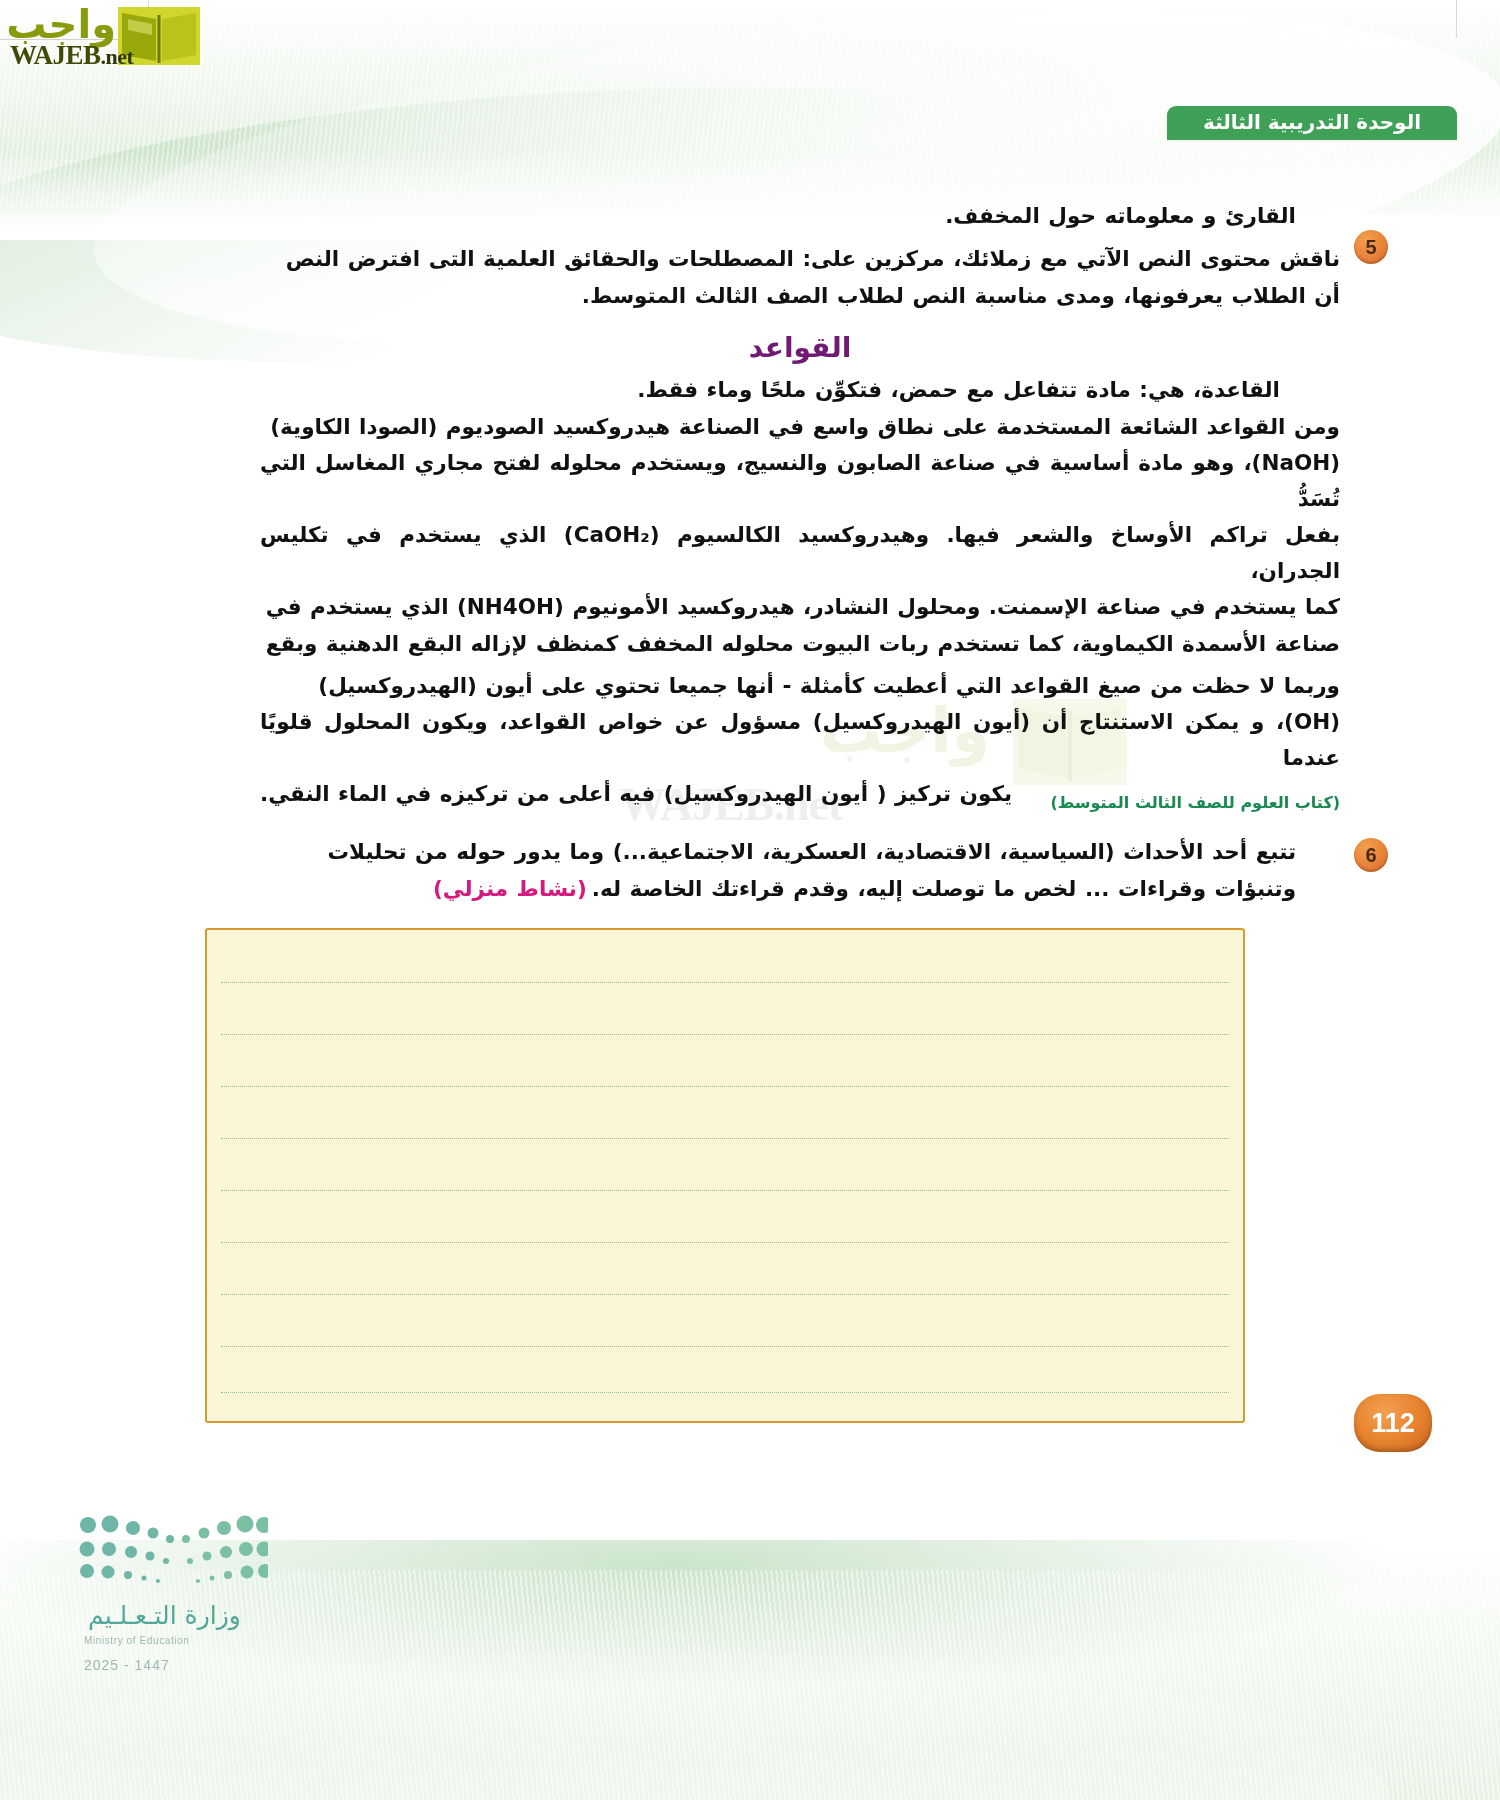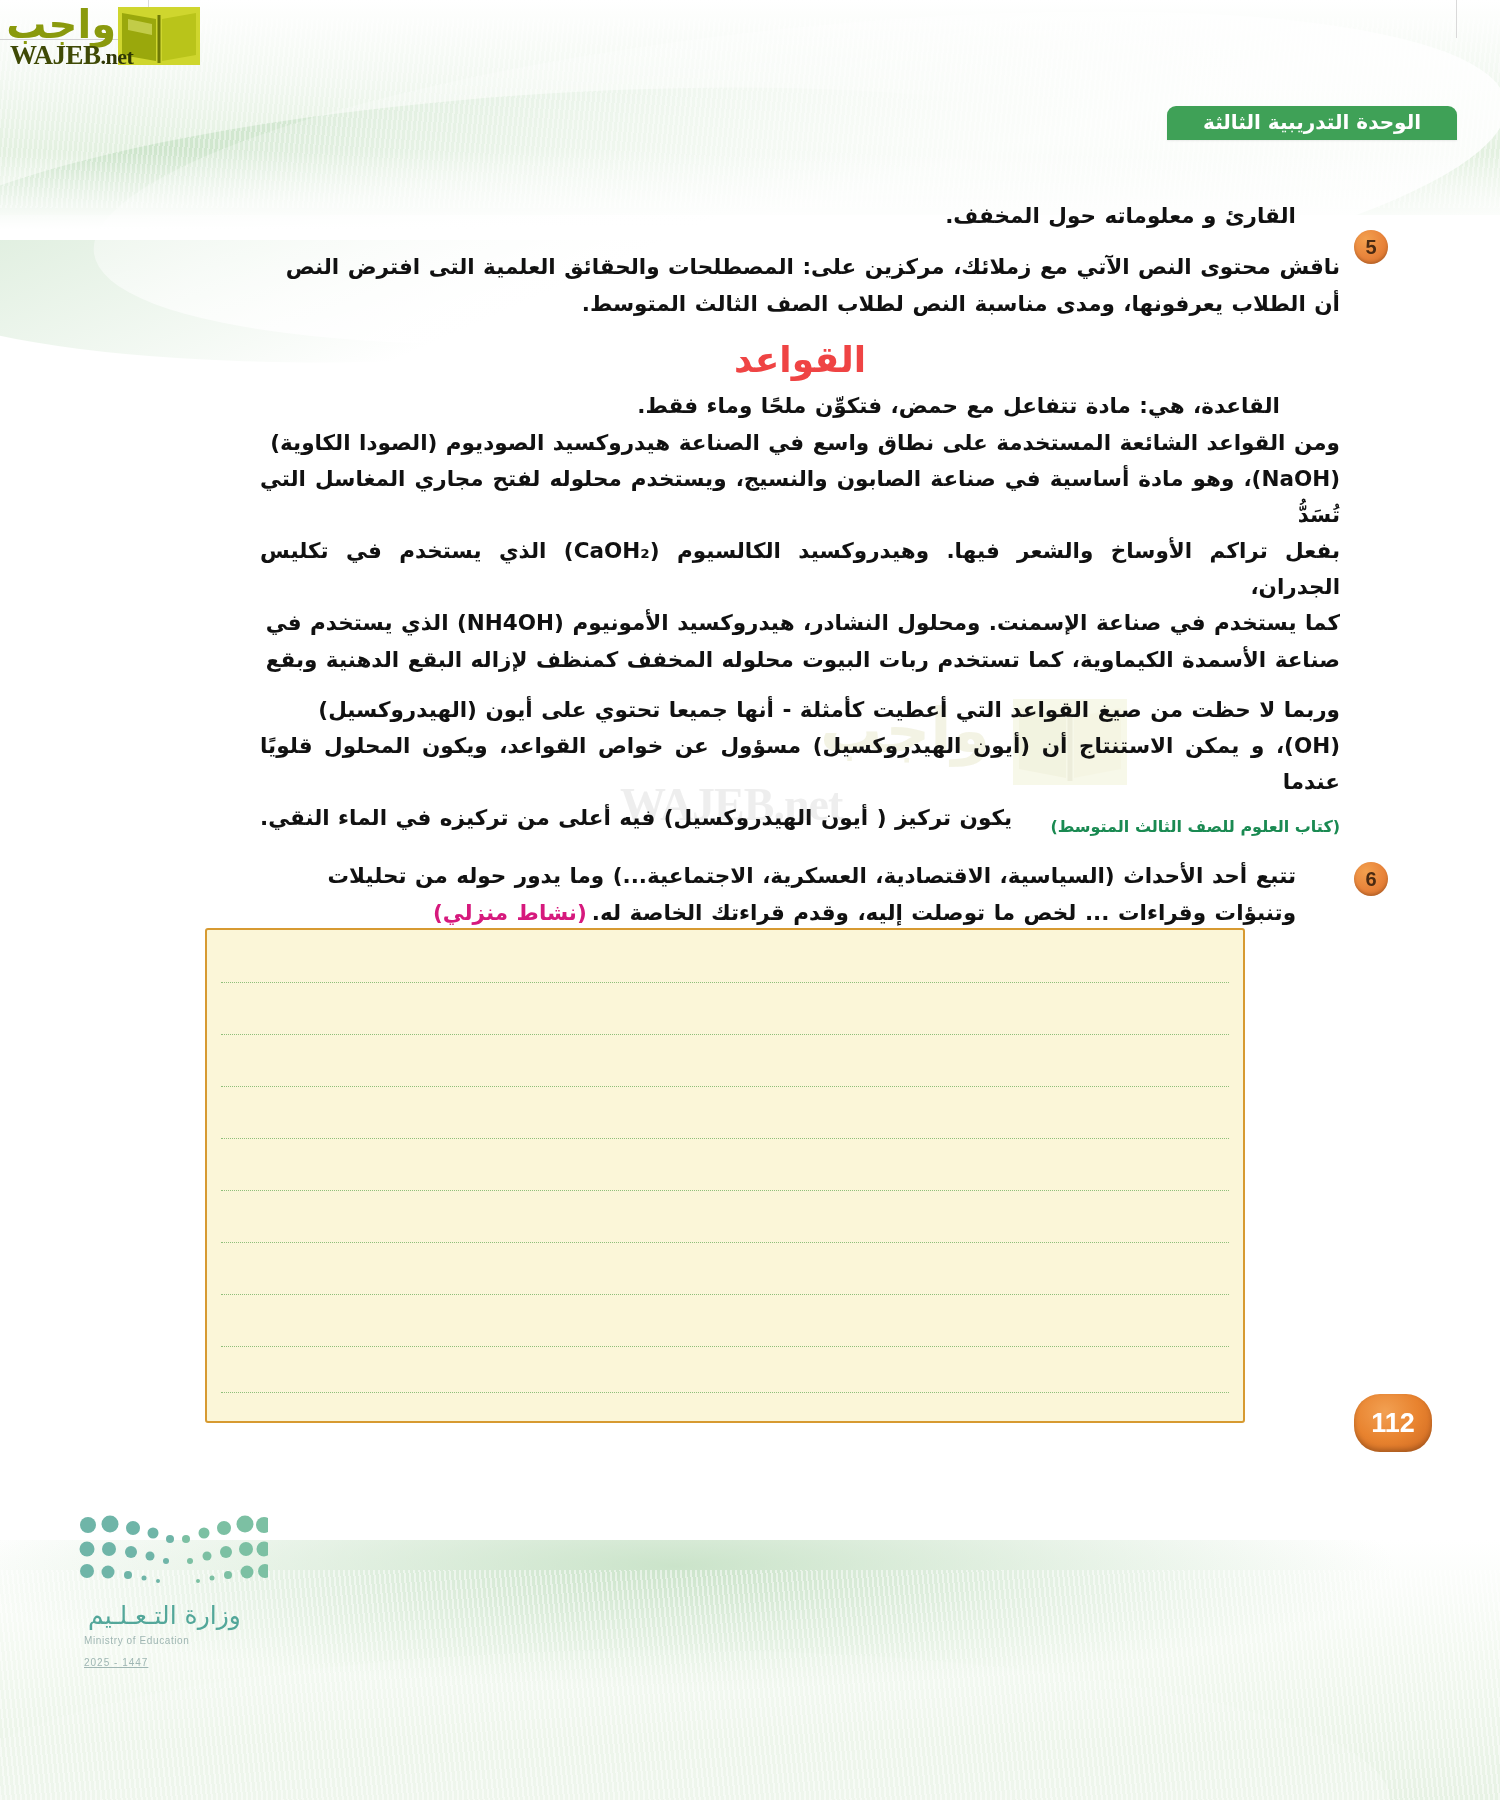--- a/index.html
+++ b/index.html
@@ -121,30 +121,30 @@
     font-size:21.5px; line-height:1.72;
     font-weight:bold;
     letter-spacing:0px;
     word-spacing:1px;
   }
 
   .q5-body { margin-right:44px; }
   .q5-line2 { margin-right:44px; }
 
   #heading-rules {
-    color:#ef4444; font-size:36px; font-weight:bold;
+    color:#701a75; font-size:28px; font-weight:bold;
     text-align:center; margin:16px 0 8px 0; letter-spacing:1px;
   }
 
   .indent { margin-right:60px; }
   .src-green { color:#1a8a52; font-size:16px; font-weight:bold; }
   .pink { color:#d6197d; font-weight:bold; }
 
   
-  .blk { margin-top:14px; }
+  .blk { margin-top:6px; }
   .tight { line-height:1.68; }
 
   
   #wm-inner {
     position:absolute; left:620px; top:700px; width:520px; height:170px;
     opacity:.30; pointer-events:none;
   }
   #wm-inner-ar {
     position:absolute; right:150px; top:0;
     font-size:62px; font-weight:bold; color:#d8d8a8;
@@ -179,23 +179,22 @@
     font-size:25px; color:#53a79a; direction:rtl; letter-spacing:1px;
     font-weight:normal;
   }
   #moe-en {
     position:absolute; left:6px; top:120px;
     font-size:10px; color:#9fb6b3; letter-spacing:.6px;
     font-family:"Liberation Sans",sans-serif;
   }
   #moe-year {
     position:absolute; left:6px; top:142px;
-    font-size:10px; color:#9fb6b3; letter-spacing:1px;
+    font-size:14px; color:#9fb6b3; letter-spacing:1px;
     font-family:"Liberation Sans",sans-serif;
-    text-decoration:underline;
   }
 
   
   #page-num {
     position:absolute; right:68px; bottom:348px;
     width:78px; height:58px; border-radius:26px;
     background:radial-gradient(ellipse at 40% 30%, #f2a052 0%, #e8832f 50%, #cb6520 100%);
     color:#ffffff; font-weight:bold; font-size:27px;
     display:flex; align-items:center; justify-content:center;
     font-family:"Liberation Sans",sans-serif;

